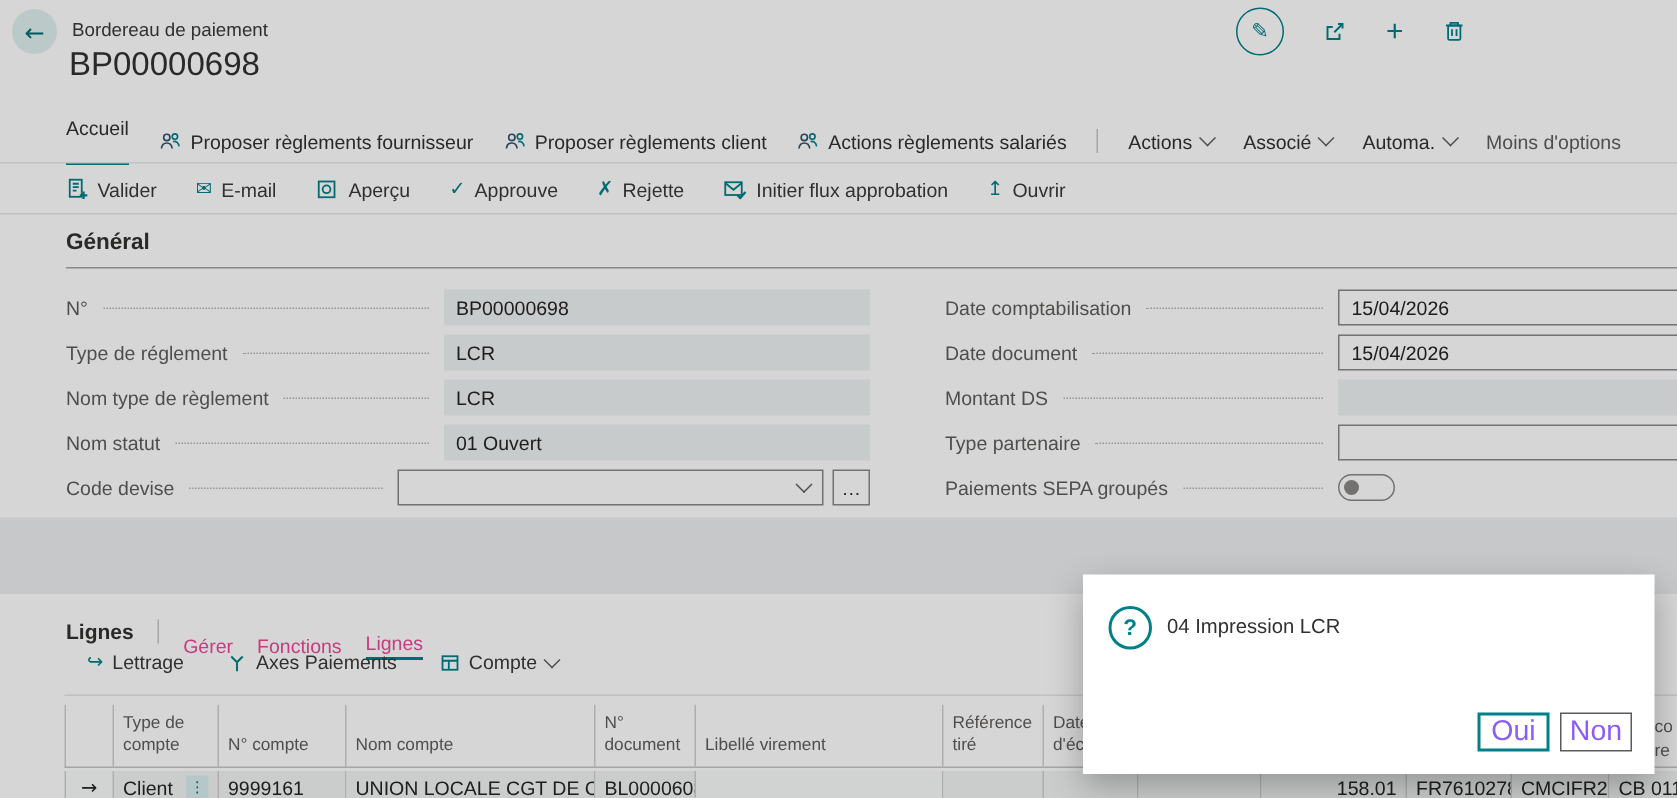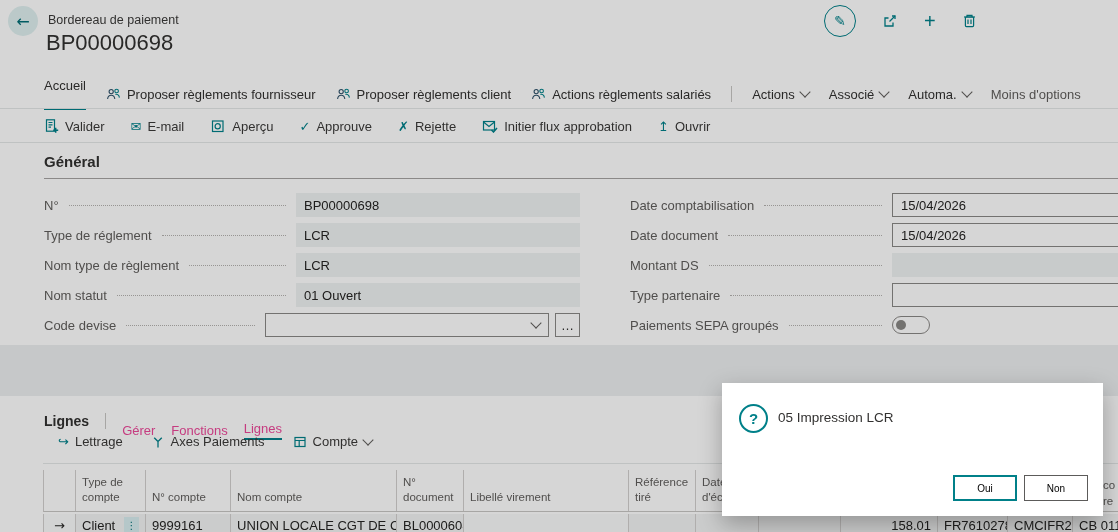--- a/index.html
+++ b/index.html
@@ -79,22 +79,22 @@
   .th-frag{left:1103px;top:478px;font-size:11.5px;color:#605e5c;white-space:pre-line;line-height:1.35;}
 
   
   .backdrop{left:0;top:0;right:0;bottom:0;background:rgba(0,0,0,0.16);z-index:50;}
   .dialog{left:722px;top:383px;width:381px;height:133px;background:#fff;z-index:100;
           box-shadow:0 8px 22px rgba(0,0,0,0.28);}
   .q-circle{left:17px;top:21px;width:25px;height:25px;border:2px solid #008089;border-radius:50%;
             color:#008089;font-weight:700;font-size:15px;display:flex;align-items:center;justify-content:center;}
   .dlg-msg{left:56px;top:27px;font-size:13.5px;color:#323130;}
   .dlg-btns{right:15px;bottom:15px;display:flex;gap:7px;}
-  .btn{width:64px;height:26px;display:flex;align-items:center;justify-content:center;
-       font-size:10px;color:#000000;background:#fff;cursor:pointer;box-sizing:border-box;}
+  .btn{width:48px;height:26px;display:flex;align-items:center;justify-content:center;
+       font-size:19px;color:#8b5cf6;background:#fff;cursor:pointer;box-sizing:border-box;}
   .btn-yes{border:2px solid #008089;}
   .btn-no{border:1px solid #5c5b5a;}
 
   svg{display:block;}
 </style>
 </head>
 <body>
 
 <div id="app">
 
@@ -369,20 +369,20 @@
     <div class="td c-9"></div>
     <div class="td num c-mont">158.01</div>
     <div class="td c-iban">FR7610278...</div>
     <div class="td c-bic">CMCIFR2A...</div>
     <div class="td c-cb">CB 011</div>
   </div>
 
   <div class="abs backdrop"></div>
   <div class="abs dialog">
     <div class="abs q-circle">?</div>
-    <div class="abs dlg-msg">05 Impression LCR</div>
+    <div class="abs dlg-msg">04 Impression LCR</div>
     <div class="abs dlg-btns">
       <div class="btn btn-yes">Oui</div>
       <div class="btn btn-no">Non</div>
     </div>
   </div>
 
 </div>
 
 </body></html>

